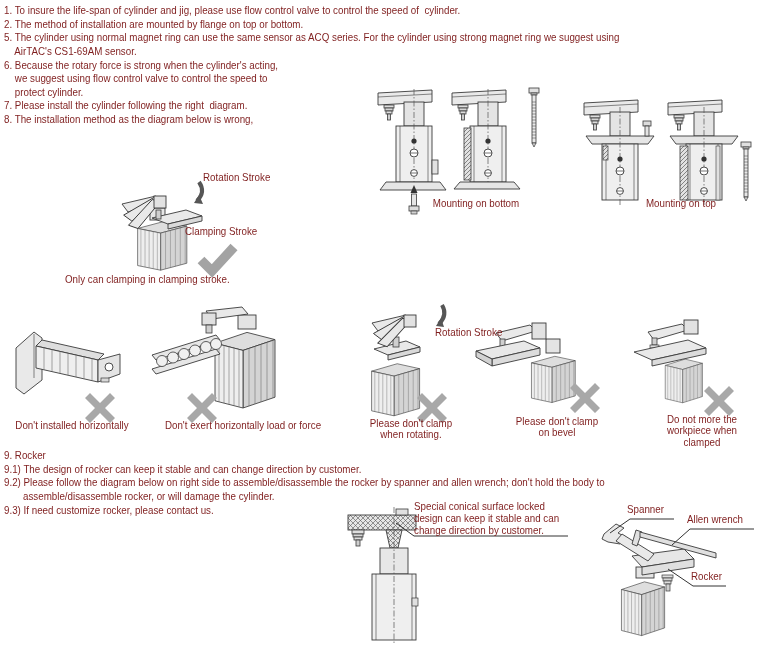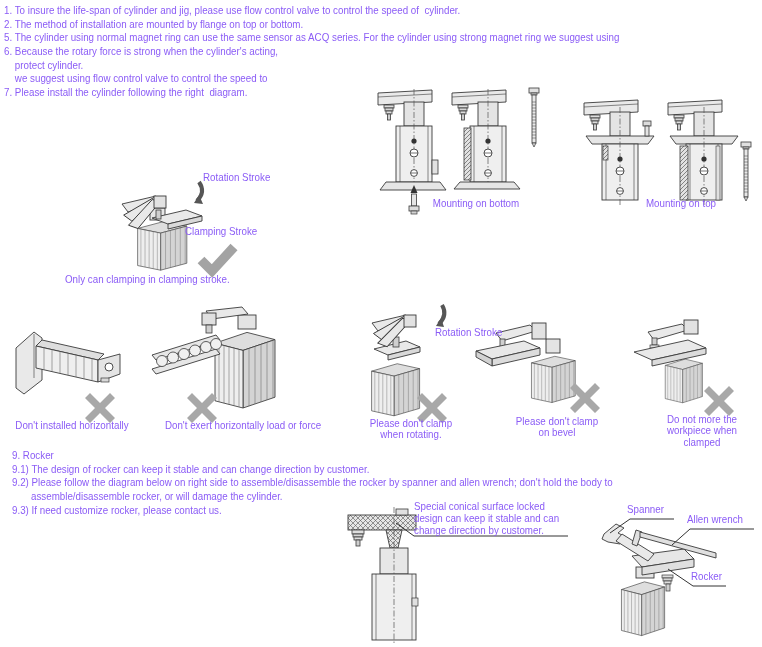--- a/index.html
+++ b/index.html
@@ -1,17 +1,17 @@
 <!DOCTYPE html>
 <html><head>
 <meta charset="utf-8">
 <style>
   html,body{margin:0;padding:0;background:#fff;}
   .page{position:relative;width:762px;height:647px;background:#ffffff;overflow:hidden;
-        font-family:"Liberation Sans",sans-serif;color:#8b5cf6;}
+        font-family:"Liberation Sans",sans-serif;color:#7f1d1d;}
   .notes{position:absolute;}
   .tline{height:13.65px;font-size:11.5px;white-space:pre;}
   .tline>span{display:inline-block;transform:scaleX(0.85);transform-origin:0 0;white-space:pre;}
   .lab{position:absolute;font-size:11.5px;line-height:11.8px;white-space:pre-line;
        transform:scaleX(0.85);transform-origin:0 0;}
   .cap{position:absolute;width:200px;text-align:center;font-size:11.5px;line-height:11.4px;
        white-space:pre-line;transform:scaleX(0.85);}
   svg.fig{position:absolute;overflow:visible;}
 </style>
 </head>
@@ -73,24 +73,26 @@
         <polygon points="0,0 34,-8 40,-2 6,8" fill="#e9e9e9" stroke="#3a3a3a" stroke-width="0.9"></polygon>
       </g>
     </defs>
   </svg>
 
   <div class="notes" style="left:4px;top:4px;">
 
   <div class="tline"><span>1. To insure the life-span of cylinder and jig, please use flow control valve to control the speed of  cylinder.</span></div>
       <div class="tline"><span>2. The method of installation are mounted by flange on top or bottom.</span></div>
       <div class="tline"><span>5. The cylinder using normal magnet ring can use the same sensor as ACQ series. For the cylinder using strong magnet ring we suggest using</span></div>
+      <div class="tline"><span>    AirTAC's CS1-69AM sensor.</span></div>
       <div class="tline"><span>6. Because the rotary force is strong when the cylinder's acting,</span></div>
+      <div class="tline"><span>    we suggest using flow control valve to control the speed to</span></div>
       <div class="tline"><span>    protect cylinder.</span></div>
-      <div class="tline"><span>    we suggest using flow control valve to control the speed to</span></div>
       <div class="tline"><span>7. Please install the cylinder following the right  diagram.</span></div>
+      <div class="tline"><span>8. The installation method as the diagram below is wrong,</span></div>
     </div>
 
   <svg class="fig" style="left:100px;top:168px;" width="150" height="135" viewBox="0 0 150 135">
     <use href="#g-iso" transform="translate(36,50) scale(0.82,0.58)"></use>
     <rect x="50" y="40" width="15" height="12" fill="#e7e7e7" stroke="#3a3a3a" stroke-width="0.9"></rect>
     <polygon points="52,50 86,42 102,48 68,56" fill="#e9e9e9" stroke="#3a3a3a" stroke-width="0.9"></polygon>
     <polygon points="68,56 102,48 102,53 68,61" fill="#d9d9d9" stroke="#3a3a3a" stroke-width="0.9"></polygon>
     <rect x="56" y="42" width="5" height="9" fill="#cfcfcf" stroke="#3a3a3a" stroke-width="0.8"></rect>
     <use href="#g-armbar" transform="translate(22,36)"></use>
     <use href="#g-armbar" transform="translate(22,36) rotate(-17 38 0)"></use>
@@ -214,21 +216,21 @@
   <div class="cap" style="left:-28px;top:420px;">Don't installed horizontally</div>
   <div class="cap" style="left:143px;top:420px;">Don't exert horizontally load or force</div>
   <div class="cap" style="left:311px;top:418px;">Please don't clamp
 when rotating.</div>
   <div class="cap" style="left:457px;top:416px;">Please don't clamp
 on bevel</div>
   <div class="cap" style="left:602px;top:414px;">Do not more the
 workpiece when
 clamped</div>
 
-  <div class="notes" style="left:12px;top:449px;">
+  <div class="notes" style="left:4px;top:449px;">
 
   <div class="tline"><span>9. Rocker</span></div>
       <div class="tline"><span>9.1) The design of rocker can keep it stable and can change direction by customer.</span></div>
       <div class="tline"><span>9.2) Please follow the diagram below on right side to assemble/disassemble the rocker by spanner and allen wrench; don't hold the body to</span></div>
       <div class="tline"><span>       assemble/disassemble rocker, or will damage the cylinder.</span></div>
       <div class="tline"><span>9.3) If need customize rocker, please contact us.</span></div>
     </div>
 
   <svg class="fig" style="left:338px;top:503px;" width="100" height="142" viewBox="0 0 100 142">
     <rect x="10" y="12" width="68" height="15" fill="url(#xhatch)" stroke="#3a3a3a" stroke-width="0.9"></rect>

